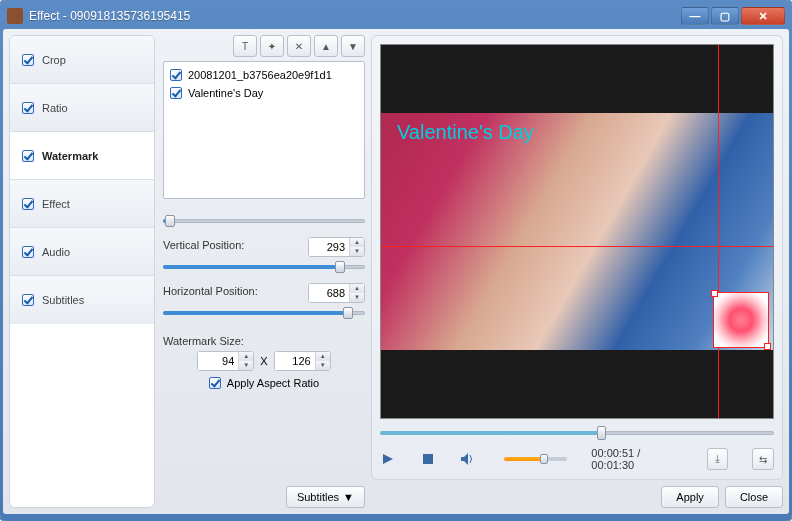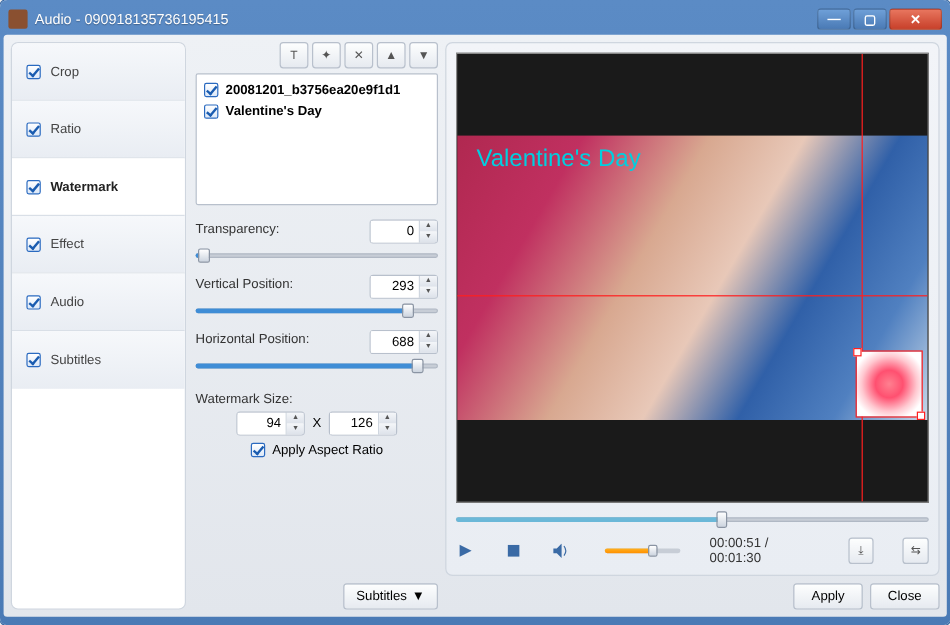--- a/index.html
+++ b/index.html
@@ -16,21 +16,21 @@
 .left { width: 356px; display: flex; flex-direction: column; gap: 6px; }
 .navcol { width: 146px; display: flex; flex-direction: column; background: #fff; border-radius: 6px; overflow: hidden; border:1px solid #cfd6df;}
 .navitem { height: 48px; display: flex; align-items: center; gap: 8px; padding: 0 12px; border-bottom: 1px solid #d9dfe7; cursor: pointer; background: linear-gradient(#f6f8fb,#e9edf3); color:#444;}
 .navitem:last-child{border-bottom:none;}
 .navitem.sel { background: #fff; font-weight: bold; color:#222;}
 .chk { width: 12px; height: 12px; border: 1px solid #2a6ac0; background: linear-gradient(#fff,#dce8f8); position: relative; display:inline-block; border-radius:2px;}
 .chk.on::after { content:""; position:absolute; left:1px; top:2px; width:7px; height:3px; border:2px solid #1a5cb0; border-top:none; border-right:none; transform:rotate(-50deg);}
 .midcol { flex:1; display:flex; flex-direction:column; }
 .toolbar { display:flex; justify-content:flex-end; gap:3px; margin-bottom:4px;}
 .tbtn { width:24px; height:22px; border:1px solid #b8c0cc; border-radius:3px; background:linear-gradient(#fdfefe,#e6eaf0); cursor:pointer; display:flex;align-items:center;justify-content:center; color:#555; font-size:10px;}
-.listbox { height:110px; border:1px solid #b8c0cc; background:#fff; border-radius:2px; padding:4px; overflow:hidden;font-weight:bold;}
+.listbox { height:138px; border:1px solid #b8c0cc; background:#fff; border-radius:2px; padding:4px; overflow:hidden;}
 .listitem { display:flex; align-items:center; gap:6px; height:18px; padding:0 2px;}
 .field { margin-top:12px; }
 .field label { display:block; margin-bottom:4px; color:#333;}
 .fieldrow { display:flex; justify-content:space-between; align-items:center; gap:8px;}
 .slider { height:8px; position:relative; margin-top:6px;}
 .slider .track { height:4px; background:#c7cdd6; border-radius:2px; position:absolute; left:0; right:0; top:2px; border:1px solid #b0b8c4;}
 .slider .fill { height:4px; background:#3f8dd6; border-radius:2px; position:absolute; left:0; top:2px;}
 .slider .thumb { width:10px; height:12px; background:linear-gradient(#fff,#ccd4df); border:1px solid #8a94a3; border-radius:2px; position:absolute; top:-2px;}
 .spinner { display:flex; align-items:center; border:1px solid #b8c0cc; border-radius:3px; background:#fff; height:20px;}
 .spinner input { width:40px; border:none; text-align:right; padding:0 4px; height:18px; outline:none;}
@@ -64,21 +64,21 @@
 .footer { display:flex; justify-content:flex-end; gap:6px; margin-top:6px;}
 .btn { height:22px; padding:0 14px; border:1px solid #b8c0cc; border-radius:3px; background:linear-gradient(#fdfefe,#e6eaf0); cursor:pointer;}
 .colsplit { display:flex; gap:8px; flex:1; min-height:0;}
 </style>
 </head>
 <body>
 
 <div class="window">
   <div class="titlebar">
     <div class="icon"></div>
-    <div class="title">Audio - 090918135736195415</div>
+    <div class="title">Effect - 090918135736195415</div>
     <div class="winbtns">
       <div class="winbtn min">—</div>
       <div class="winbtn max">▢</div>
       <div class="winbtn close">✕</div>
     </div>
   </div>
   <div class="client">
     <div class="left">
       <div class="colsplit">
         <div class="navcol">
@@ -120,30 +120,20 @@
                 <span class="chk on"></span>
                 <span>20081201_b3756ea20e9f1d1</span>
               </div>
             <div class="listitem">
                 <span class="chk on"></span>
                 <span>Valentine's Day</span>
               </div>
           </div>
 
           <div class="field">
-            <div class="fieldrow">
-              <label>Transparency:</label>
-              <div class="spinner">
-                  <input value="0" style="">
-                  <div class="spinbtns">
-                    <span>▲</span>
-                    <span>▼</span>
-                  </div>
-                </div>
-            </div>
             <div class="slider">
                 <div class="track"></div>
                 <div class="fill" style="width:2%"></div>
                 <div class="thumb" style="left:1%"></div>
               </div>
           </div>
 
           <div class="field">
             <div class="fieldrow">
               <label>Vertical Position:</label>

